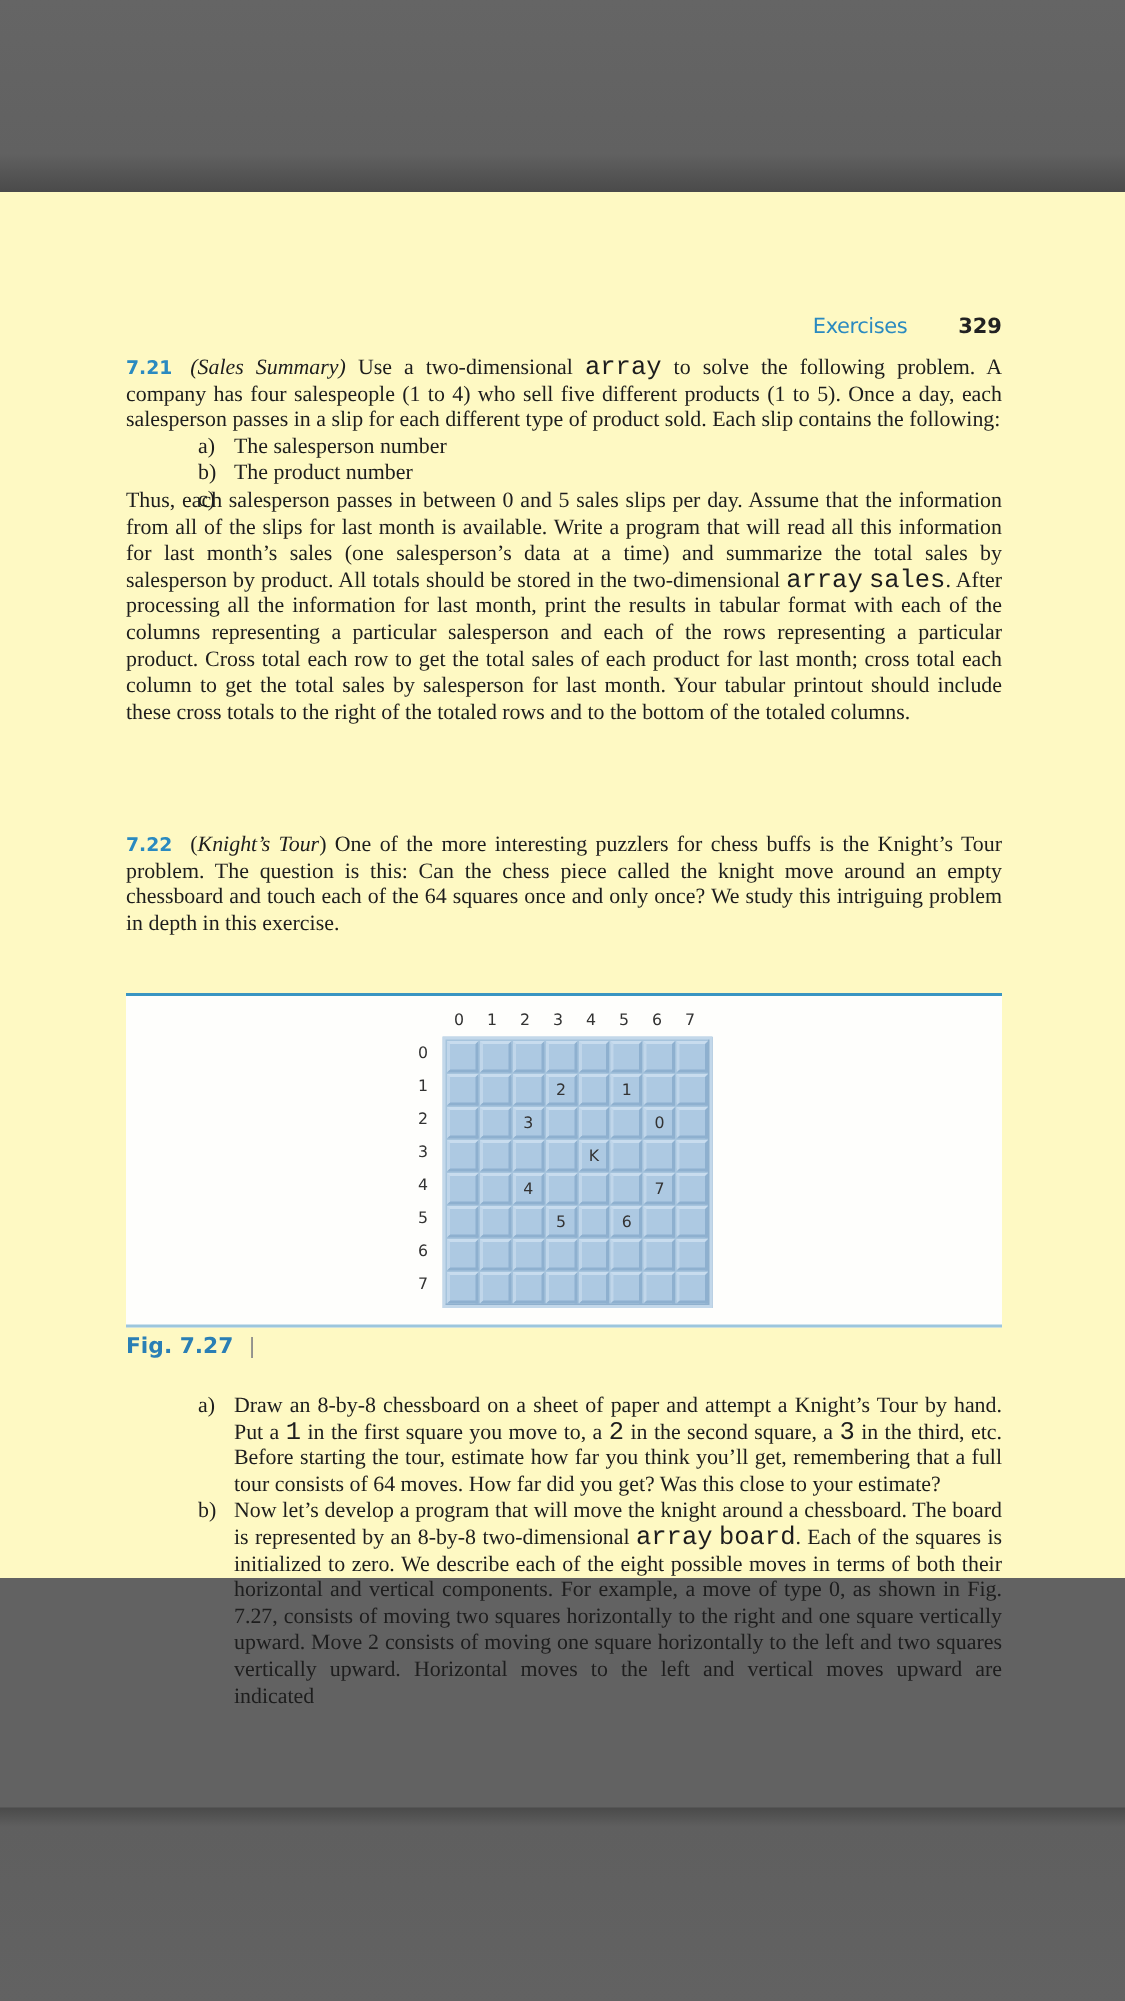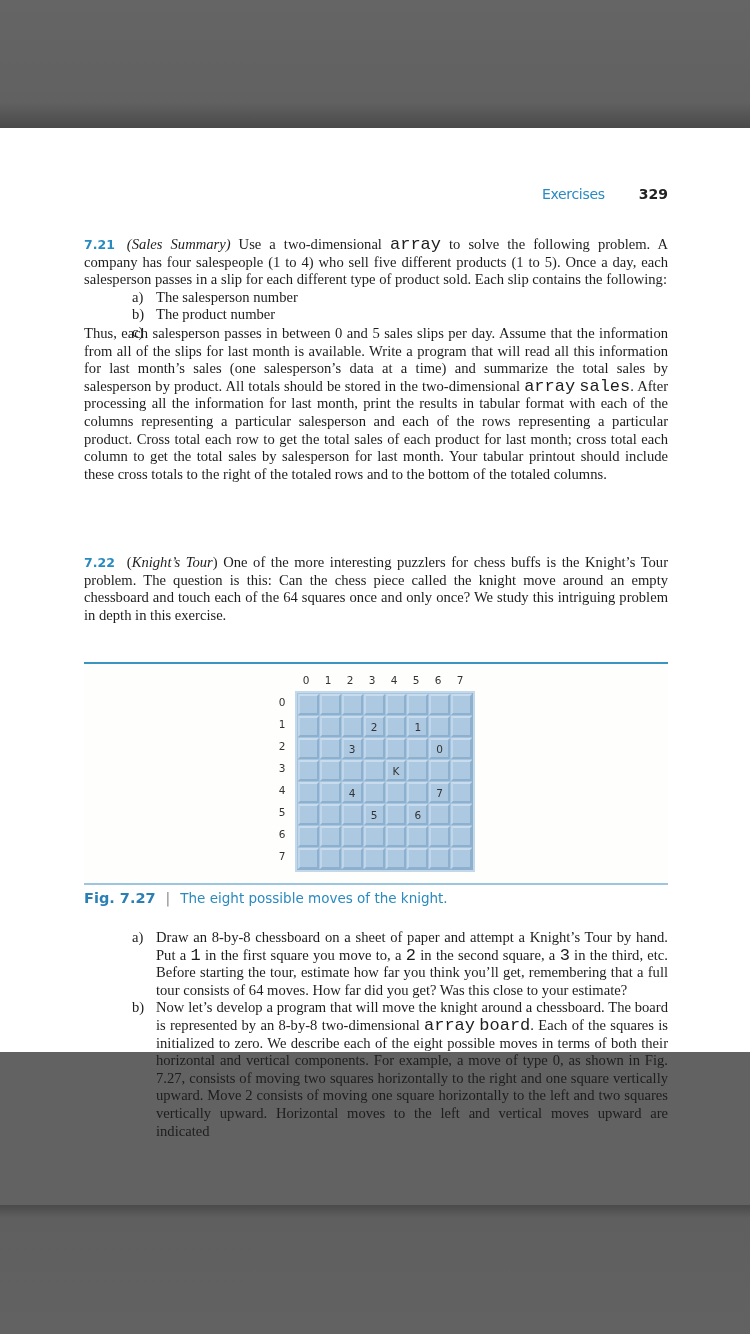--- a/index.html
+++ b/index.html
@@ -11,29 +11,29 @@
     .top-shade {
       position: absolute; left: 0; top: 0; width: 750px; height: 128px;
       background: linear-gradient(to bottom, #656565 0%, #616161 80%, #4a4a4a 100%);
     }
     .bottom-shade {
       position: absolute; left: 0; top: 1205px; width: 750px; height: 129px;
       background: linear-gradient(to bottom, #4a4a4a 0%, #5f5f5f 10%, #626262 100%);
     }
     .page {
       position: absolute; left: 0; top: 128px; width: 750px; height: 924px;
-      background: #ffffff;
+      background: #fef9c3;
     }
     .running-head {
       position: absolute; top: 58px; right: 82px;
       font-family: "DejaVu Sans", sans-serif; font-size: 14px;
       display: flex; align-items: baseline; gap: 34px;
     }
     .running-head .section { color: #2a8ac0; letter-spacing: -0.3px; }
-    .running-head .pageno { color: #222; font-weight: bold; font-size: 14px; }
+    .running-head .pageno { color: #222; font-weight: bold; font-size: 14px; margin-top: 24px; }
     .text-block {
       position: absolute; left: 84px; width: 584px;
       font-size: 14.6px; line-height: 17.6px; color: #1d1d1d;
       text-align: justify;
     }
     .ex-num {
       font-family: "DejaVu Sans", sans-serif; font-weight: bold;
       color: #2a8ac0; font-size: 12.5px; margin-right: 12px;
     }
     .ex-title { font-style: italic; font-family: Liberation Serif, serif; }
@@ -202,21 +202,20 @@
         <div class="cell"></div>
         <div class="cell"></div>
         <div class="cell"></div>
         <div class="cell"></div>
       </div>
   </div>
 
   <div class="caption">
     <span class="fig-num">Fig. 7.27</span>
     <span class="sep">|</span>
-    <span class="fig-text">The eight possible moves of the knight.</span>
   </div>
 
   <div class="text-block" style="top:801px;">
     <ul class="list">
       <li><span class="lbl">a)</span><span>Draw an 8-by-8 chessboard on a sheet of paper and attempt a Knight’s Tour by hand. Put a </span><code>1</code><span> in the first square you move to, a </span><code>2</code><span> in the second square, a </span><code>3</code><span> in the third, etc. Before starting the tour, estimate how far you think you’ll get, remembering that a full tour consists of 64 moves. How far did you get? Was this close to your estimate?</span></li>
       <li><span class="lbl">b)</span><span>Now let’s develop a program that will move the knight around a chessboard. The board is represented by an 8-by-8 two-dimensional </span><code>array</code> <code>board</code><span>. Each of the squares is initialized to zero. We describe each of the eight possible moves in terms of both their horizontal and vertical components. For example, a move of type 0, as shown in Fig. 7.27, consists of moving two squares horizontally to the right and one square vertically upward. Move 2 consists of moving one square horizontally to the left and two squares vertically upward. Horizontal moves to the left and vertical moves upward are indicated</span></li>
     </ul>
   </div>
 
 </div>

